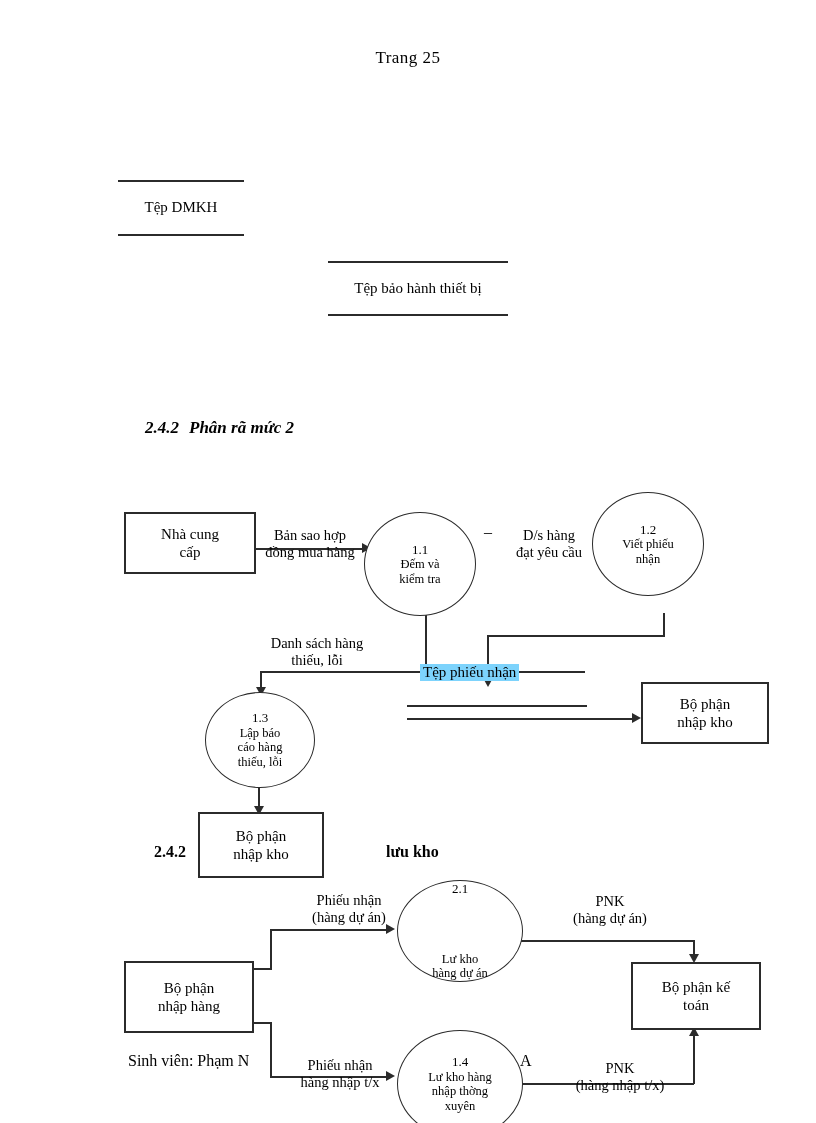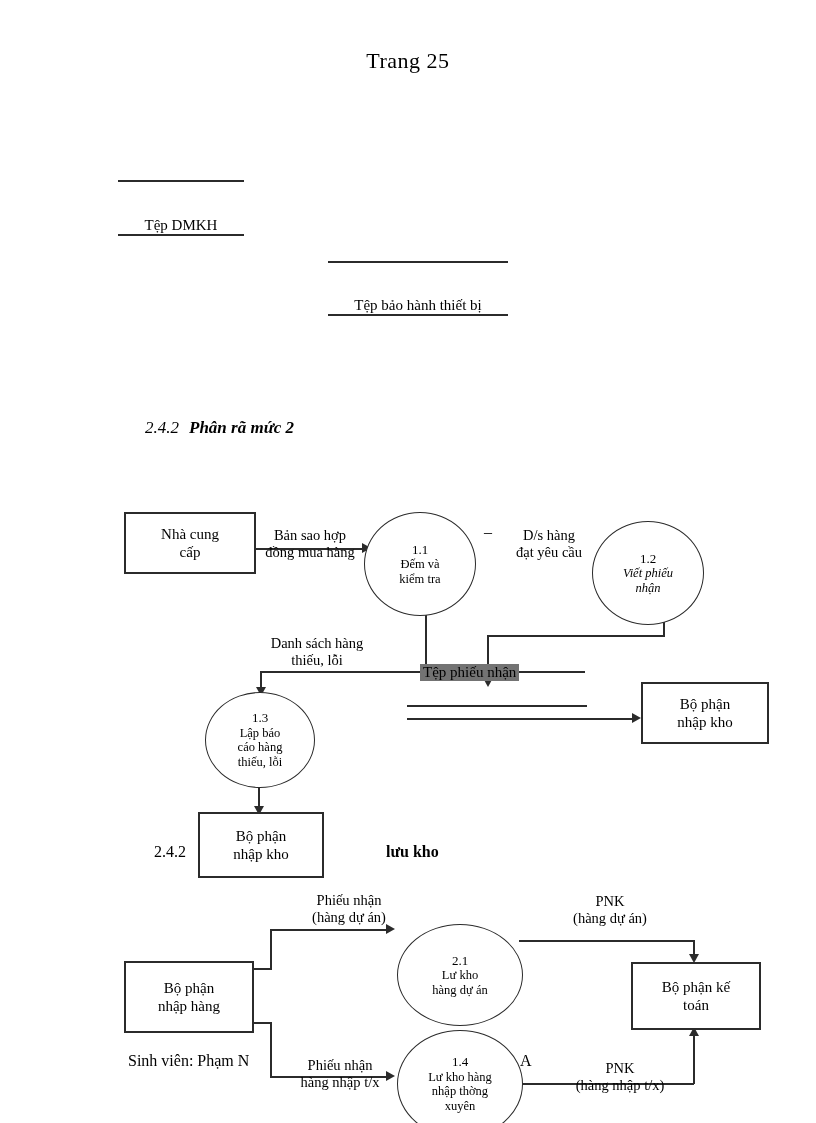--- a/index.html
+++ b/index.html
@@ -20,40 +20,40 @@
     overflow: hidden;
   }
   .abs { position: absolute; }
 
   
   #page-header {
     top: 48px;
     left: 0;
     width: 816px;
     text-align: center;
-    font-size: 22px;
+    font-size: 17px;
     letter-spacing: 0.5px;
   }
 
   
   .datastore {
     border-top: 2px solid #2b2b2b;
     border-bottom: 2px solid #2b2b2b;
     display: flex;
-    align-items: flex-end;
+    align-items: center;
     justify-content: center;
     font-size: 15px;
     line-height: 1.15;
     text-align: center;
     white-space: nowrap;
   }
 
   
   .h-num {
-    font-weight: normal;
+    font-weight: bold;
   }
   #sec-242 {
     top: 418px;
     left: 145px;
     font-size: 17px;
     font-weight: bold;
     font-style: italic;
     white-space: nowrap;
   }
   #sec-242 .h-num { margin-right: 10px; }
@@ -186,42 +186,42 @@
     <span class="pnum">1.1</span>
     <span style="white-space:pre-line;">Đếm và
 kiểm tra</span>
   </div>
 
   <div class="abs dash" style="left:484px; top:523px;">–</div>
 
   <div class="abs flowlabel" style="left:498px; top:527px; width:102px; white-space:pre-line;">D/s hàng
 đạt yêu cầu</div>
 
-  <div class="abs process" style="left:592px; top:521px; width:110px; height:102px;">
+  <div class="abs process" style="left:592px; top:492px; width:110px; height:102px;">
     <span class="pnum">1.2</span>
-    <span style="white-space:pre-line;font-style:italic;">Viết phiếu
+    <span style="white-space:pre-line;">Viết phiếu
 nhận</span>
   </div>
 
   <div class="abs line-v" style="left:425px; top:613px; height:60px;"></div>
 
   <div class="abs line-v" style="left:663px; top:613px; height:23px;"></div>
   <div class="abs line-h" style="left:487px; top:635px; width:178px;"></div>
   <div class="abs line-v" style="left:487px; top:635px; height:45px;"></div>
   <div class="abs arrow arrow-down" style="left:483px; top:678px;"></div>
 
   <div class="abs flowlabel" style="left:252px; top:635px; width:130px; white-space:pre-line;">Danh sách hàng
 thiếu, lỗi</div>
 
   <div class="abs line-h" style="left:260px; top:671px; width:325px;"></div>
 
   <div class="abs line-v" style="left:260px; top:671px; height:18px;"></div>
   <div class="abs arrow arrow-down" style="left:256px; top:687px;"></div>
 
-  <div class="abs" style="left:420px; top:664px; font-size:15px; white-space:nowrap; background:#737373; padding:0 3px; z-index:5;">Tệp phiếu nhận</div>
+  <div class="abs" style="left:420px; top:664px; font-size:15px; white-space:nowrap; background:#7dd3fc; padding:0 3px; z-index:5;">Tệp phiếu nhận</div>
   <div class="abs line-h" style="left:407px; top:705px; width:180px;"></div>
 
   <div class="abs process" style="left:205px; top:692px; width:108px; height:94px;">
     <span class="pnum">1.3</span>
     <span style="white-space:pre-line;text-align:center;">Lập báo
 cáo hàng
 thiếu, lỗi</span>
   </div>
 
   <div class="abs line-v" style="left:258px; top:785px; height:25px;"></div>
@@ -250,21 +250,21 @@
   </div>
 
   <div class="abs line-h" style="left:249px; top:968px; width:23px;"></div>
   <div class="abs line-v" style="left:270px; top:930px; height:40px;"></div>
   <div class="abs line-h" style="left:270px; top:929px; width:120px;"></div>
   <div class="abs arrow arrow-right" style="left:386px; top:924px;"></div>
 
   <div class="abs flowlabel" style="left:288px; top:892px; width:122px; white-space:pre-line;">Phiếu nhận
 (hàng dự án)</div>
 
-  <div class="abs process" style="left:397px; top:924px; width:124px; height:100px;">
+  <div class="abs process" style="left:397px; top:880px; width:124px; height:100px;justify-content:space-between;">
     <span class="pnum">2.1</span>
     <span style="white-space:pre-line;">Lư   kho
 hàng dự án</span>
   </div>
 
   <div class="abs line-h" style="left:519px; top:940px; width:175px;"></div>
   <div class="abs line-v" style="left:693px; top:940px; height:18px;"></div>
   <div class="abs arrow arrow-down" style="left:689px; top:954px;"></div>
 
   <div class="abs flowlabel" style="left:550px; top:893px; width:120px; white-space:pre-line;">PNK

